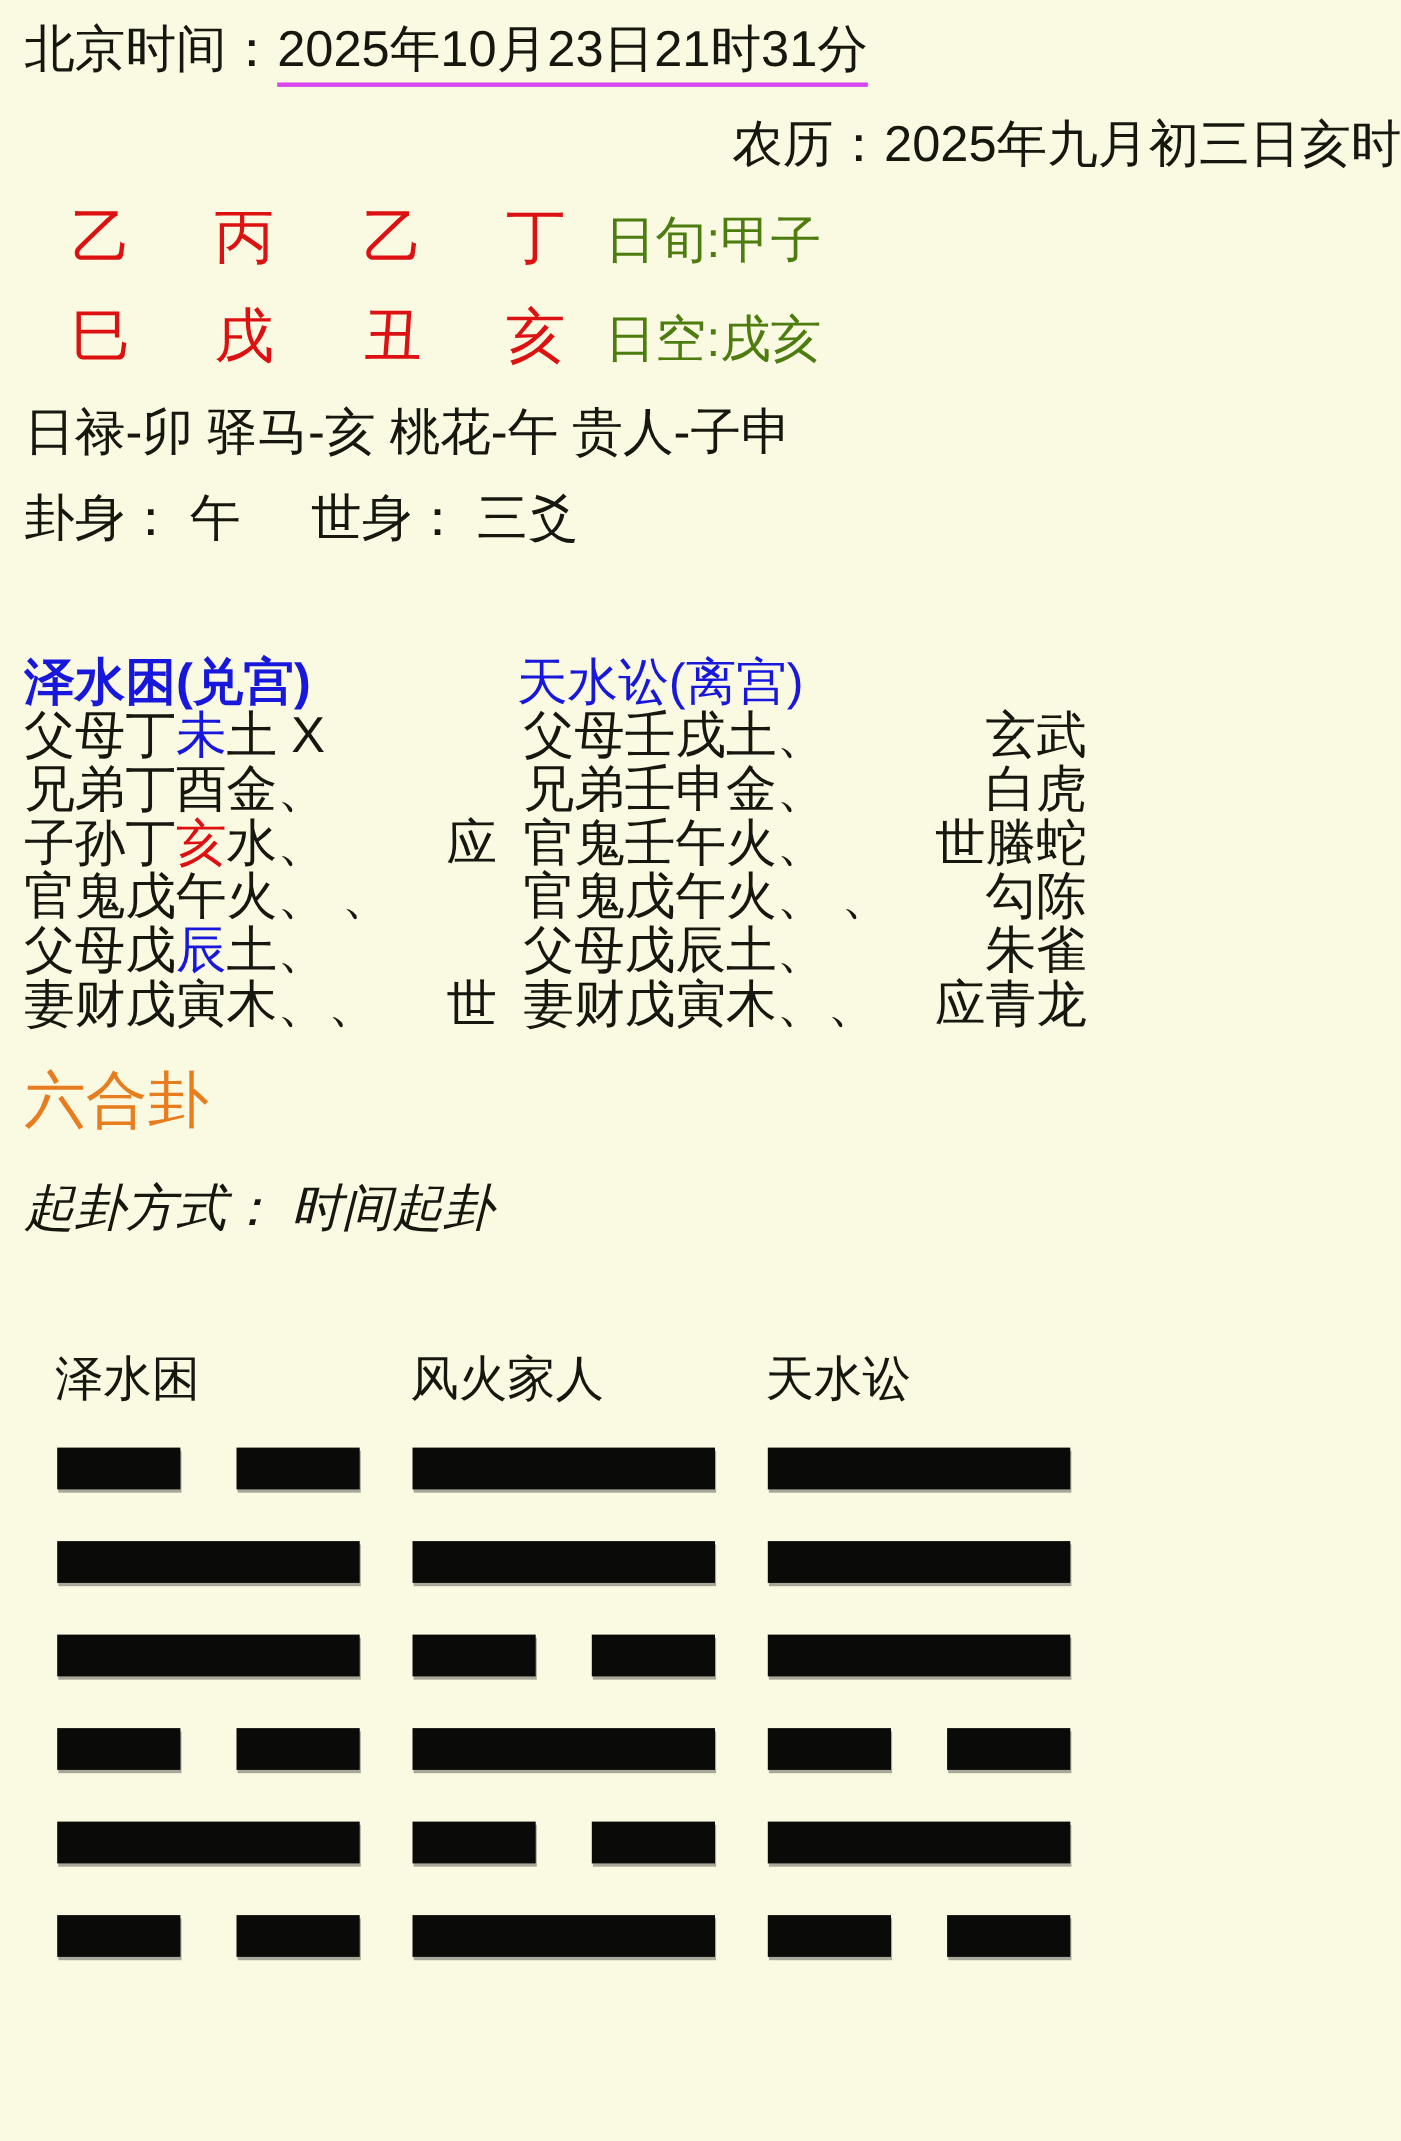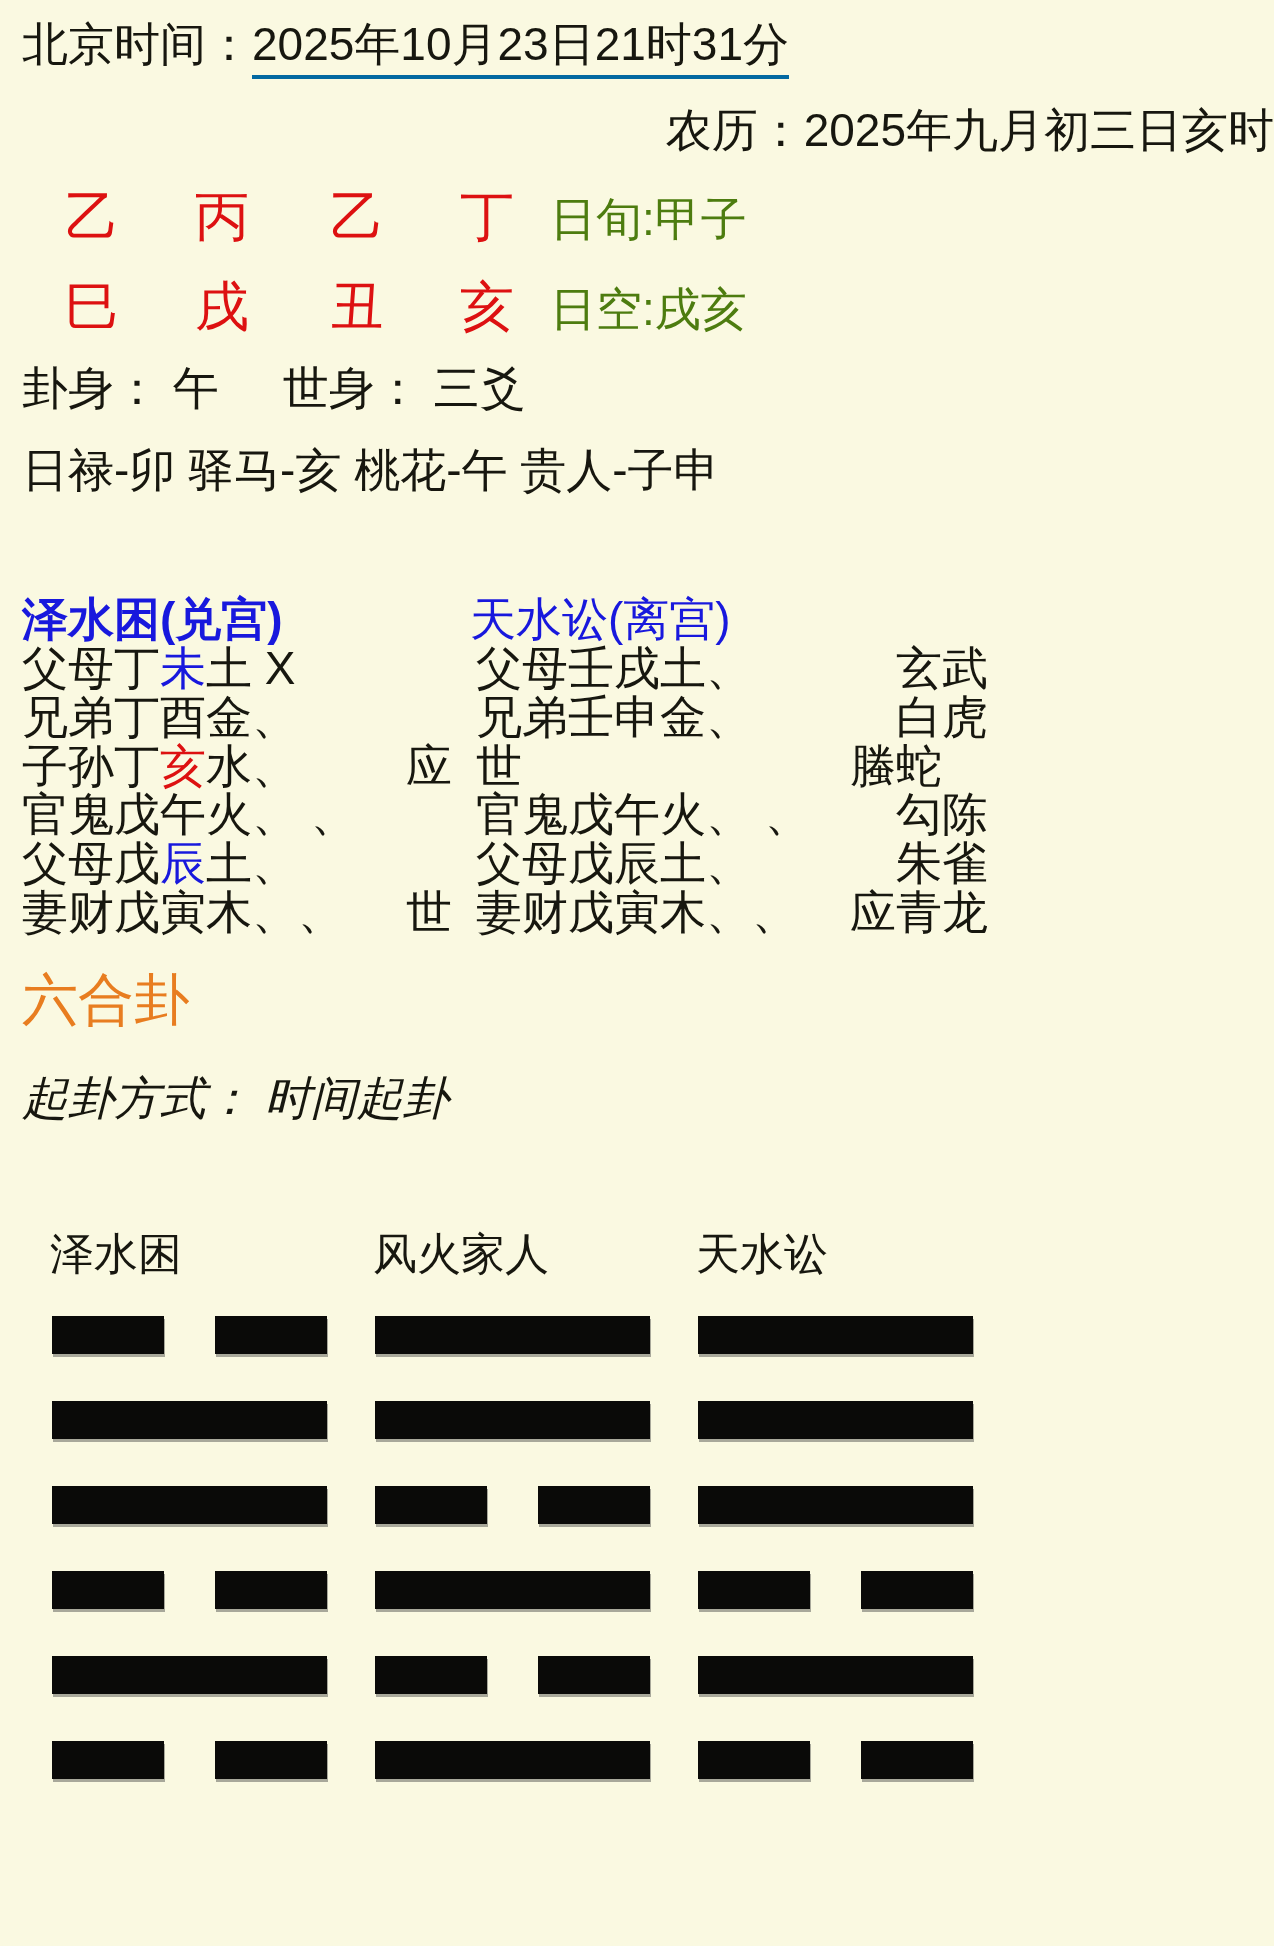--- a/index.html
+++ b/index.html
@@ -4,21 +4,21 @@
 <style>
   html,body{margin:0;padding:0;}
   body{
     width:1274px;height:1946px;overflow:hidden;
     background:#faf9e1;color:#17170f;
     font-family:"Liberation Sans","DejaVu Sans",sans-serif;
     font-weight:500;
   }
   .page{padding:20px 0 0 22px;font-size:46px;line-height:1.06;}
   .row{white-space:nowrap;}
-  .underlined{border-bottom:4px solid #0369a1;padding-bottom:5px;}
+  .underlined{border-bottom:4px solid #d946ef;padding-bottom:5px;}
   .row-lunar{margin-top:37px;text-align:right;}
   .pillar-row{margin-top:33px;padding-left:43px;color:#dd1111;font-size:54px;}
   .pillar-row .slot{display:inline-block;}
   .pillar-row .s1{width:130px;}
   .pillar-row .s2{width:135px;}
   .pillar-row .s3{width:130px;}
   .pillar-row .s4{width:90px;}
   .blue{color:#4d7c0f;}
   .pillar-row .xun{font-size:46px;}
   .row-shensha{margin-top:33px;}
@@ -66,25 +66,25 @@
   <div class="row row-lunar">农历：2025年九月初三日亥时</div>
 
   <div class="pillar-row">
     <span class="slot s1">乙</span><span class="slot s2">丙</span><span class="slot s3">乙</span><span class="slot s4">丁</span><span class="blue xun">日旬:甲子</span>
   </div>
 
   <div class="pillar-row" style="">
     <span class="slot s1">巳</span><span class="slot s2">戌</span><span class="slot s3">丑</span><span class="slot s4">亥</span><span class="blue xun">日空:戌亥</span>
   </div>
 
+  <div class="row row-shensha">日禄-卯 驿马-亥 桃花-午 贵人-子申</div>
+
   <div class="row row-guashen">
     <span>卦身： 午</span><span class="shishen">世身： 三爻</span>
   </div>
-
-  <div class="row row-shensha">日禄-卯 驿马-亥 桃花-午 贵人-子申</div>
 
   <div class="row titles">
     <span class="t-left">泽水困(兑宫)</span><span>天水讼(离宫)</span>
   </div>
 
   <div class="linerow">
     <span class="c-left"><span>父母丁</span><span style="color: rgb(24, 24, 221);">未</span><span>土</span><span> X</span></span>
     <span class="c-lrole"></span>
     <span class="c-right"><span>父母壬</span><span>戌</span><span>土</span><span>、</span></span>
     <span class="c-rrole"></span>
@@ -95,20 +95,21 @@
     <span class="c-left"><span>兄弟丁</span><span>酉</span><span>金</span><span>、</span></span>
     <span class="c-lrole"></span>
     <span class="c-right"><span>兄弟壬</span><span>申</span><span>金</span><span>、</span></span>
     <span class="c-rrole"></span>
     <span class="c-god">白虎</span>
   </div>
 
   <div class="linerow">
     <span class="c-left"><span>子孙丁</span><span style="color: rgb(221, 17, 17);">亥</span><span>水</span><span>、</span></span>
     <span class="c-lrole">应</span>
+    <span class="c-right"><span>官鬼壬</span><span>午</span><span>火</span><span>、</span></span>
     <span class="c-rrole">世</span>
     <span class="c-god">螣蛇</span>
   </div>
 
   <div class="linerow">
     <span class="c-left"><span>官鬼戊</span><span>午</span><span>火</span><span>、 、</span></span>
     <span class="c-lrole"></span>
     <span class="c-right"><span>官鬼戊</span><span>午</span><span>火</span><span>、 、</span></span>
     <span class="c-rrole"></span>
     <span class="c-god">勾陈</span>

